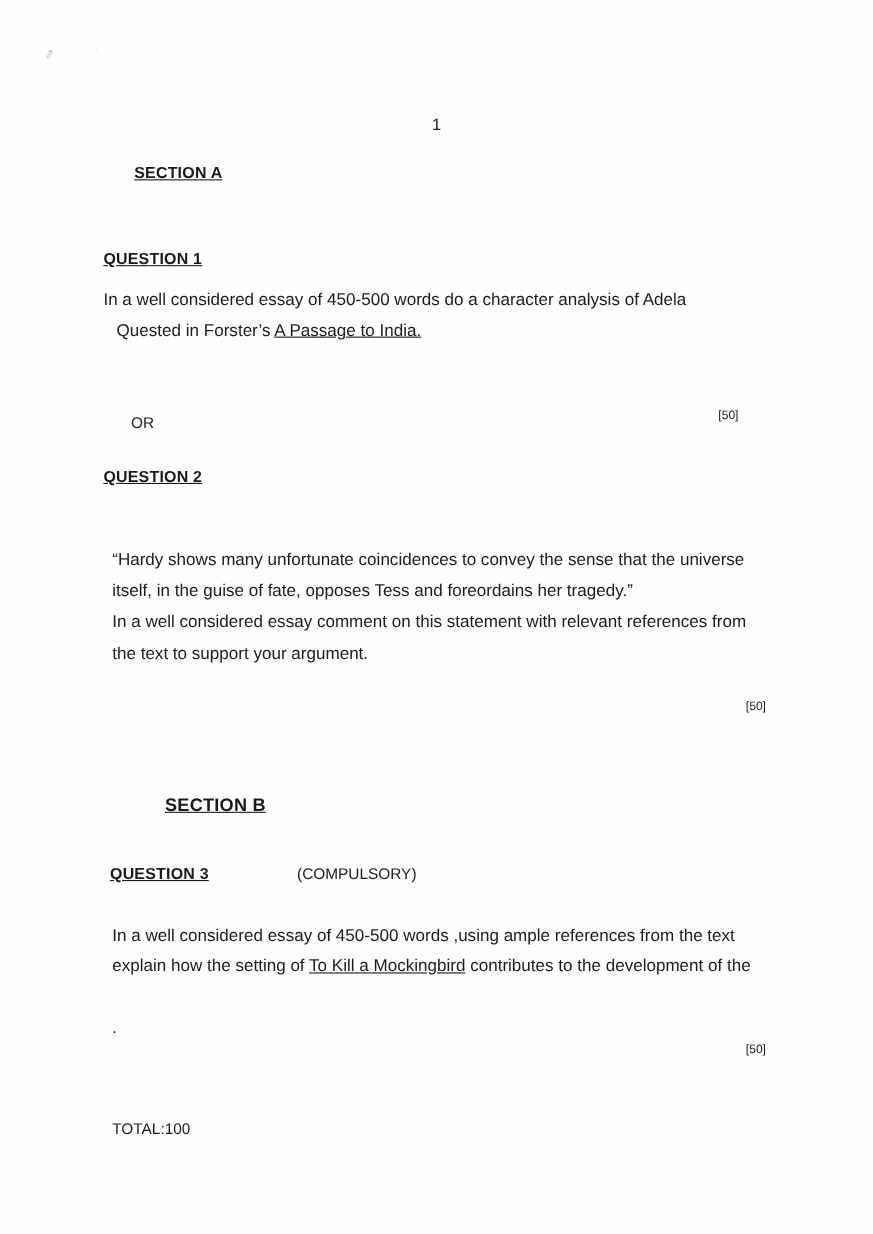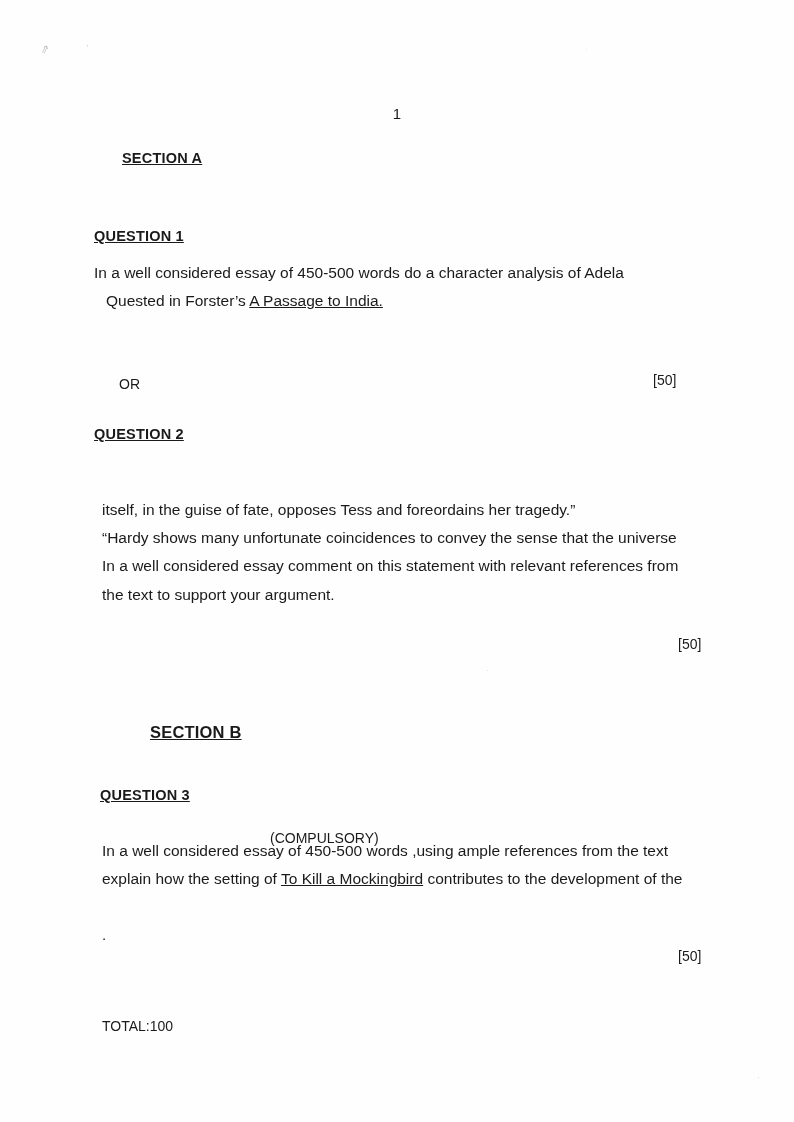--- a/index.html
+++ b/index.html
@@ -84,35 +84,35 @@
   }
   .bold-plain {
     font-weight: normal;
     font-size: 14px;
   }
   .u {
     text-decoration: underline;
   }
   .marks {
     position: absolute;
-    font-size: 14px;
+    font-size: 11px;
   }
 
   #section-a { left: 94px; top: 145px; margin-left: 28px; }
   #question-1-heading { left: 94px; top: 223px; }
   #question-1-text { left: 94px; top: 259px; width: 620px; }
   #question-1-text .indent { display: block; padding-left: 12px; }
   #or-label { left: 119px; top: 372px; }
   #marks-q1 { left: 653px; top: 372px; }
   #question-2-heading { left: 94px; top: 421px; }
   #question-2-text { left: 102px; top: 496px; width: 606px; }
   #marks-q2 { left: 678px; top: 636px; }
   #section-b { left: 150px; top: 717px; font-size: 16.5px; }
   #question-3-heading { left: 100px; top: 782px; }
-  #compulsory-label { left: 270px; top: 782px; margin-top: 44px; }
+  #compulsory-label { left: 270px; top: 782px; }
   #question-3-text { left: 102px; top: 837px; width: 610px; }
   #dot-mark { left: 102px; top: 921px; font-size: 15px; }
   #marks-q3 { left: 678px; top: 948px; }
   #total-line { left: 102px; top: 1014px; }
 </style>
 </head>
 <body>
 
 <div class="page">
 
@@ -133,22 +133,22 @@
     <span class="indent"><span>Quested in Forster’s </span><span class="u">A Passage to India.</span></span>
   </div>
 
   <div class="block bold-plain" id="or-label">OR</div>
 
   <div class="marks" id="marks-q1">[50]</div>
 
   <div class="block heading" id="question-2-heading">QUESTION 2</div>
 
   <div class="block" id="question-2-text">
+    <div>“Hardy shows many unfortunate coincidences  to convey the sense that the universe</div>
     <div>itself, in the guise of fate, opposes Tess and foreordains her tragedy.”</div>
-    <div>“Hardy shows many unfortunate coincidences  to convey the sense that the universe</div>
     <div>In a well considered essay comment on this statement with relevant references from</div>
     <div>the text to support your argument.</div>
   </div>
 
   <div class="marks" id="marks-q2">[50]</div>
 
   <div class="block heading" id="section-b">SECTION B</div>
 
   <div class="block heading" id="question-3-heading">QUESTION 3</div>
   <div class="block bold-plain" id="compulsory-label">(COMPULSORY)</div>

